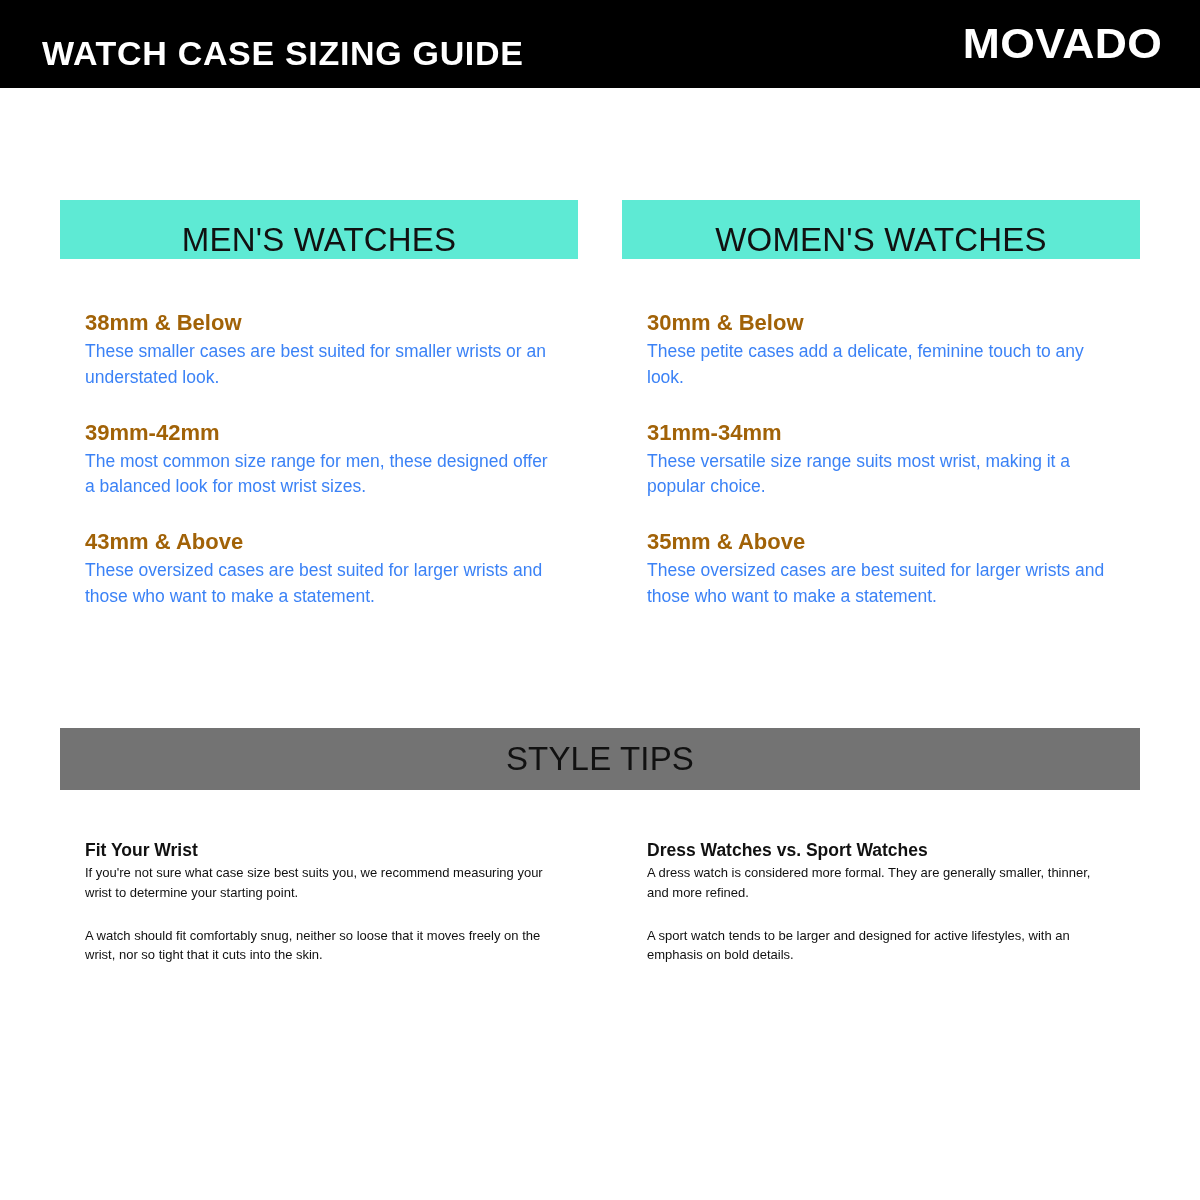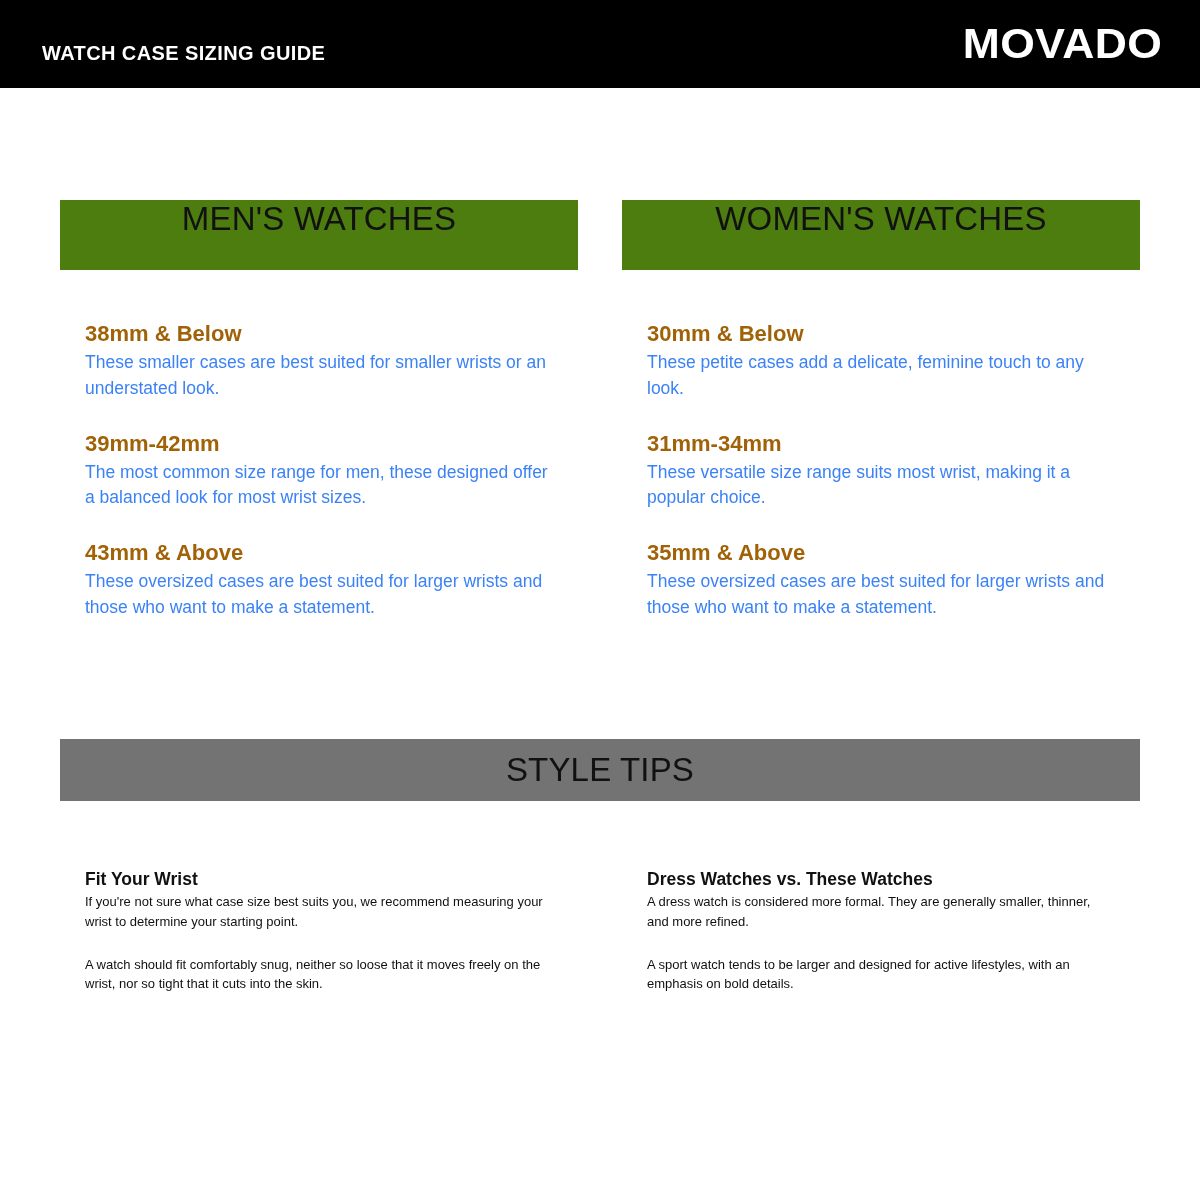--- a/index.html
+++ b/index.html
@@ -21,21 +21,21 @@
     height: 88px;
     background: #000000;
     display: flex;
     align-items: center;
     justify-content: space-between;
     padding: 0 38px 0 42px;
     box-sizing: border-box;
   }
   .header-title {
     color: #ffffff;
-    font-size: 20px;
+    font-size: 34px;
     font-weight: bold;
     letter-spacing: 0.02em;
     text-transform: uppercase;
     margin-top: 18px;
   }
   .brand-logo {
     color: #ffffff;
     font-size: 42px;
     font-weight: bold;
     letter-spacing: 0.01em;
@@ -52,24 +52,24 @@
   .columns {
     display: flex;
     gap: 44px;
     margin-top: 112px;
   }
   .column {
     width: 518px;
   }
 
   .band {
-    background: #4d7c0f;
-    height: 70px;
-    display: flex;
-    align-items: flex-start;
+    background: #5eead4;
+    height: 59px;
+    display: flex;
+    align-items: flex-end;
     justify-content: center;
   }
   .band-title {
     font-size: 33px;
     font-weight: 400;
     letter-spacing: 0.005em;
     color: #111111;
     text-transform: uppercase;
   }
 
@@ -105,21 +105,21 @@
   .tips-band {
     background: #737373;
     height: 62px;
     display: flex;
     align-items: center;
     justify-content: center;
   }
   .tips-columns {
     display: flex;
     gap: 44px;
-    margin-top: 66px;
+    margin-top: 48px;
   }
   .tips-column {
     width: 518px;
     padding-left: 25px;
     box-sizing: border-box;
   }
   .tip-title {
     font-size: 17.5px;
     font-weight: bold;
     line-height: 1.45;
@@ -191,20 +191,20 @@
     <div class="tips-band">
       <div class="band-title">STYLE TIPS</div>
     </div>
     <div class="tips-columns">
       <div class="tips-column">
         <div class="tip-title">Fit Your Wrist</div>
         <div class="tip-body">If you're not sure what case size best suits you, we recommend measuring your wrist to determine your starting point.</div>
         <div class="tip-body spaced">A watch should fit comfortably snug, neither so loose that it moves freely on the wrist, nor so tight that it cuts into the skin.</div>
       </div>
       <div class="tips-column">
-        <div class="tip-title">Dress Watches vs. These Watches</div>
+        <div class="tip-title">Dress Watches vs. Sport Watches</div>
         <div class="tip-body">A dress watch is considered more formal. They are generally smaller, thinner, and more refined.</div>
         <div class="tip-body spaced">A sport watch tends to be larger and designed for active lifestyles, with an emphasis on bold details.</div>
       </div>
     </div>
   </div>
 
 </div>
 
 </body></html>

